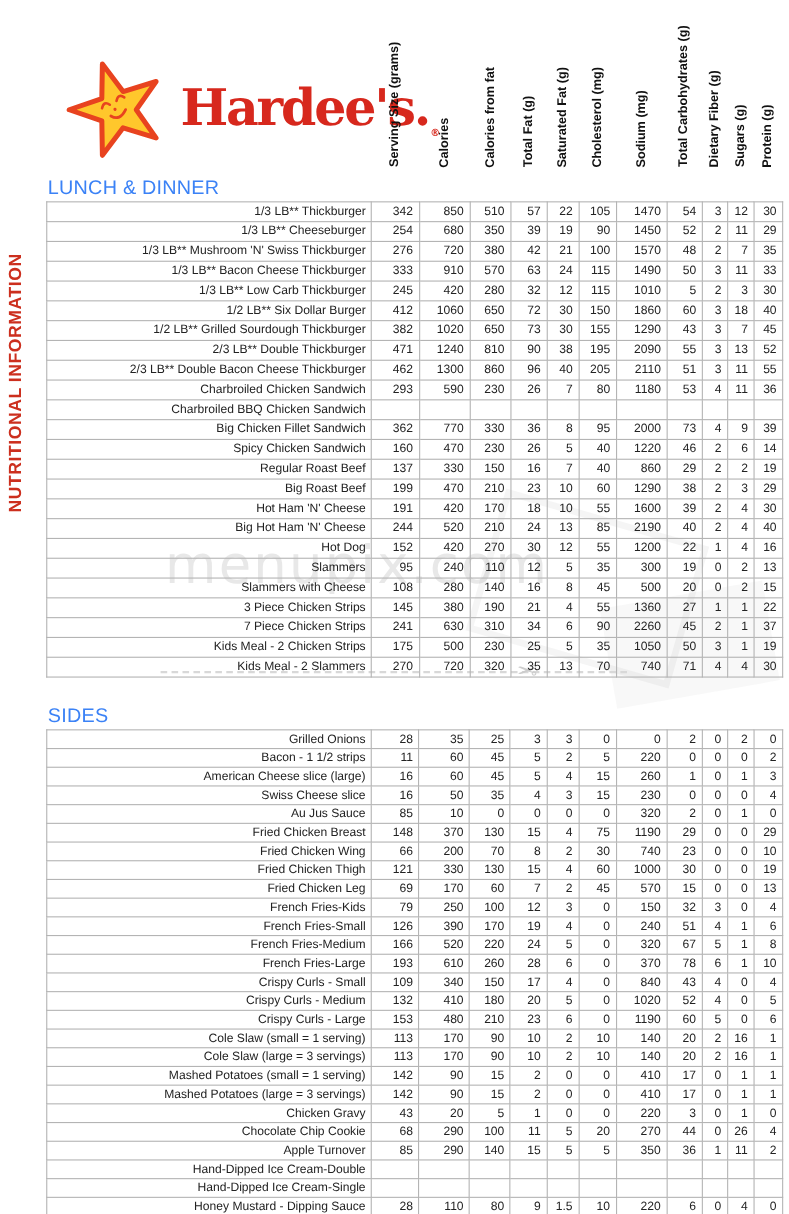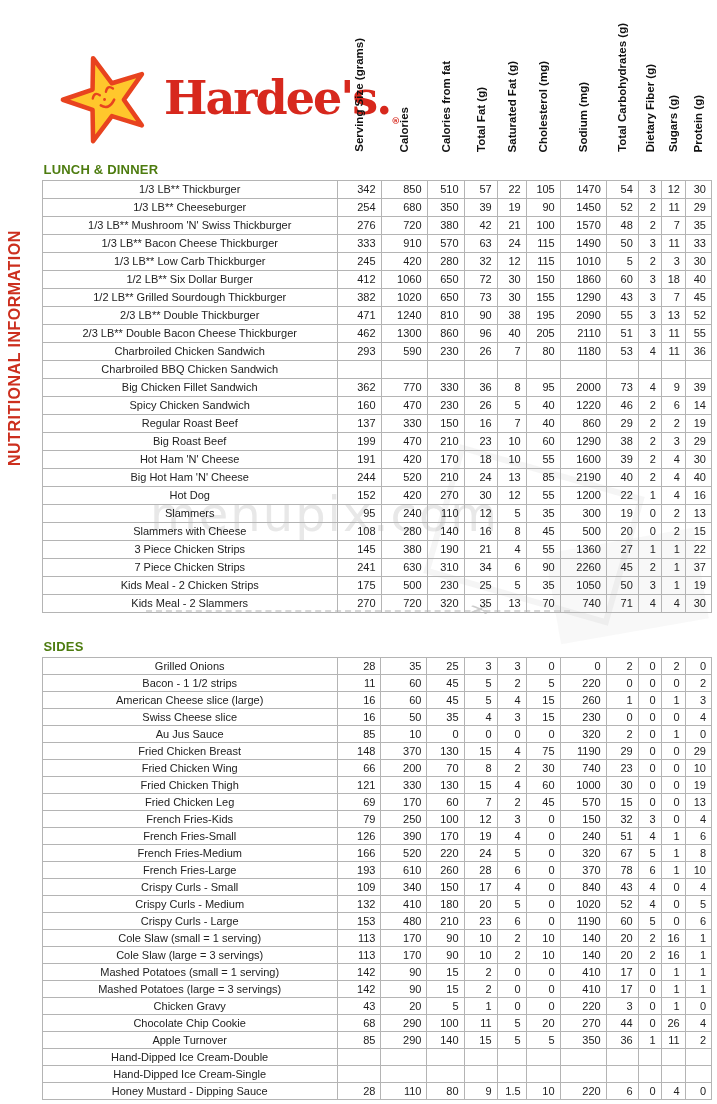--- a/index.html
+++ b/index.html
@@ -29,28 +29,28 @@
   col.c0{width:43px}col.c1{width:46px}col.c2{width:37px}col.c3{width:33px}
   col.c4{width:29px}col.c5{width:34px}col.c6{width:46px}col.c7{width:32px}
   col.c8{width:23px}col.c9{width:24px}col.c10{width:26px}
   th.col-h{vertical-align:bottom;height:146px;padding:0 0 5px 0;border:none;}
   .rot{
     writing-mode:vertical-rl;transform:rotate(180deg);
     font-weight:bold;font-size:11.5px;line-height:12px;white-space:nowrap;
     color:#111;margin:0 auto;
   }
   tr.title-row td{border:none;padding:3px 0 2px 1px;}
-  .section-title{color:#4d7c0f;font-weight:bold;font-size:13px;letter-spacing:.2px;}
+  .section-title{color:#3b82f6;font-weight:normal;font-size:18px;letter-spacing:.2px;}
   tbody{border:1px solid #8f8f8f;}
   tbody td{
     border:1px solid #b4b4b4;font-size:11px;line-height:13px;
     padding:2px 5px 2px 4px;background:transparent;
   }
   .sides-tbody td{padding:1.5px 5px 1.5px 4px;}
-  td.name-cell{text-align:center;color:#222;margin-left:13px;}
+  td.name-cell{text-align:right;color:#222;margin-left:13px;}
   td.num-cell{text-align:right;color:#222;}
   .sides-gap{height:21px;}
   
   .wm-text{
     position:absolute;left:150px;top:486px;font-size:48px;font-weight:normal;
     color:rgba(140,140,140,0.20);letter-spacing:2px;z-index:5;
     font-family:"DejaVu Sans",sans-serif;pointer-events:none;
   }
   .wm-shape1{position:absolute;left:438px;top:468px;width:180px;height:122px;
     border:6px solid rgba(120,120,120,0.07);transform:rotate(16deg);z-index:4;}

